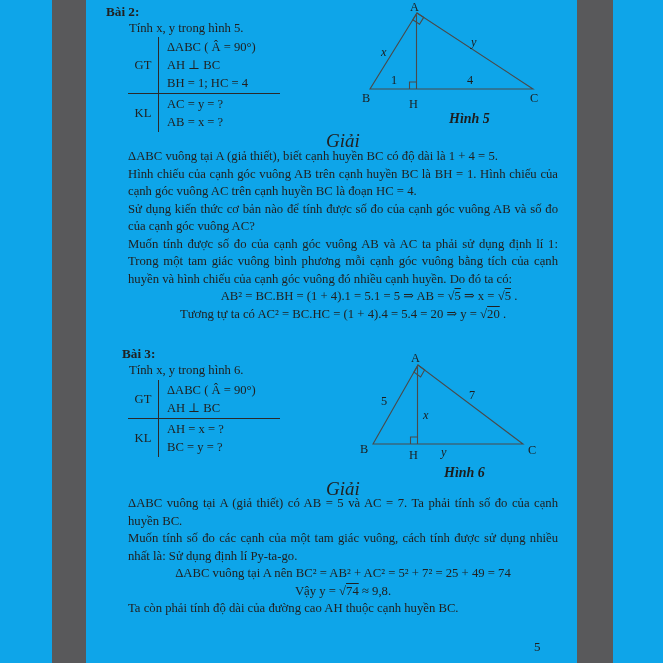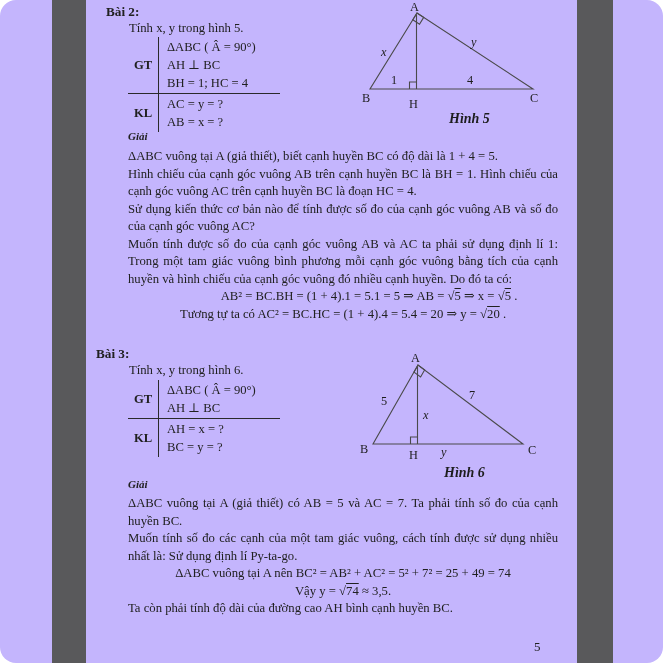--- a/index.html
+++ b/index.html
@@ -1,39 +1,39 @@
 <!DOCTYPE html>
 <html><head>
 <meta charset="utf-8">
 <style>
   html,body{margin:0;padding:0;}
   body{
     width:663px;height:663px;background:#ffffff;overflow:hidden;
     font-family:"Liberation Serif","DejaVu Serif",serif;
     color:#212121;
   }
-  .sheet{position:relative;width:663px;height:663px;background:#c4b5fd;border-radius:16px;}
+  .sheet{position:relative;width:663px;height:663px;background:#0ea5e9;}
   .bar{position:absolute;top:0;height:663px;background:#59595b;}
   .bar.left{left:52px;width:34px;}
   .bar.right{left:577px;width:36px;}
   .abs{position:absolute;}
   .b-title{font-size:13.2px;font-weight:bold;}
   .line-text{font-size:12.7px;}
   
   .gtkl{position:absolute;width:152px;font-size:12.6px;line-height:18px;}
   .gtkl .row{display:flex;align-items:center;}
   .gtkl .row.gt{border-bottom:1.4px solid #2a2a2a;}
-  .gtkl .lab{width:30px;text-align:center;flex:0 0 30px;font-weight:bold;}
+  .gtkl .lab{width:30px;text-align:center;flex:0 0 30px;}
   .gtkl .cnt{border-left:1.3px solid #2a2a2a;padding:1px 0 1px 8px;flex:1;}
   
   .para-block{font-size:12.7px;line-height:17.5px;}
   .para-block p{margin:0;text-align:justify;}
   .para-block p.fline{text-align:center;}
   .para-block p.ind{padding-left:52px;}
-  .giai{font-size:11px;font-weight:bold;font-style:italic;}
+  .giai{font-size:19px;font-weight:normal;font-style:italic;text-align:center;}
   
   .flab{position:absolute;font-size:12.3px;color:#1d1d1d;}
   .flab.it{font-style:italic;}
   .fig-caption{position:absolute;font-size:14px;font-style:italic;font-weight:600;color:#1d1d1d;}
   .ov{text-decoration:overline;}
   .rt{white-space:nowrap;}
   .pagenum{position:absolute;font-size:13px;}
   svg .tri{stroke:#4a4a4a;stroke-width:1.1;fill:none;}
 </style>
 </head>
@@ -83,21 +83,21 @@
   <div class="abs giai" style="left:128px;top:130px;width:430px;">Giải</div>
   <div class="abs para-block" style="left:128px;top:148px;width:430px;">
     <p>ΔABC vuông tại A (giả thiết), biết cạnh huyền BC có độ dài là 1 + 4 = 5.</p>
     <p>Hình chiếu của cạnh góc vuông AB trên cạnh huyền BC là BH = 1. Hình chiếu của cạnh góc vuông AC trên cạnh huyền BC là đoạn HC = 4.</p>
     <p>Sử dụng kiến thức cơ bản nào để tính được số đo của cạnh góc vuông AB và số đo của cạnh góc vuông AC?</p>
     <p>Muốn tính được số đo của cạnh góc vuông AB và AC ta phải sử dụng định lí 1: Trong một tam giác vuông bình phương mỗi cạnh góc vuông bằng tích của cạnh huyền và hình chiếu của cạnh góc vuông đó nhiều cạnh huyền. Do đó ta có:</p>
     <p class="fline ind"><span>AB² = BC.BH = (1 + 4).1 = 5.1 = 5 ⇒ AB = </span><span class="rt">√<span class="ov">5</span></span><span>  ⇒ x = </span><span class="rt">√<span class="ov">5</span></span><span> .</span></p>
     <p class="fline"><span>Tương tự ta có AC² = BC.HC = (1 + 4).4 = 5.4 = 20 ⇒ y = </span><span class="rt">√<span class="ov">20</span></span><span> .</span></p>
   </div>
 
-  <div class="abs b-title" style="left:96px;top:346px;">Bài 3:</div>
+  <div class="abs b-title" style="left:122px;top:346px;">Bài 3:</div>
   <div class="abs line-text" style="left:129px;top:363px;">Tính x, y trong hình 6.</div>
 
   <div class="gtkl" style="left:128px;top:380px;">
     <div class="row gt">
       <div class="lab">GT</div>
       <div class="cnt">
         <div>ΔABC ( Â = 90°)</div>
         <div>AH ⊥ BC</div>
       </div>
     </div>
@@ -124,18 +124,18 @@
   <span class="flab" style="left:469px;top:388px;">7</span>
   <span class="flab it" style="left:423px;top:408px;">x</span>
   <span class="flab it" style="left:441px;top:445px;">y</span>
   <span class="fig-caption" style="left:444px;top:465px;">Hình 6</span>
 
   <div class="abs giai" style="left:128px;top:478px;width:430px;">Giải</div>
   <div class="abs para-block" style="left:128px;top:495px;width:430px;">
     <p>ΔABC vuông tại A (giả thiết) có AB = 5 và AC = 7. Ta phải tính số đo của cạnh huyền BC.</p>
     <p>Muốn tính số đo các cạnh của một tam giác vuông, cách tính được sử dụng nhiều nhất là: Sử dụng định lí Py-ta-go.</p>
     <p class="fline">ΔABC vuông tại A nên BC² = AB² + AC² = 5² + 7² = 25 + 49 = 74</p>
-    <p class="fline"><span>Vậy y = </span><span class="rt">√<span class="ov">74</span></span><span>  ≈ 3,5.</span></p>
-    <p>Ta còn phải tính độ dài của đường cao AH bình cạnh huyền BC.</p>
+    <p class="fline"><span>Vậy y = </span><span class="rt">√<span class="ov">74</span></span><span>  ≈ 9,8.</span></p>
+    <p>Ta còn phải tính độ dài của đường cao AH thuộc cạnh huyền BC.</p>
   </div>
 
   <div class="pagenum" style="left:534px;top:639px;">5</div>
 </div>
 
 </body></html>

